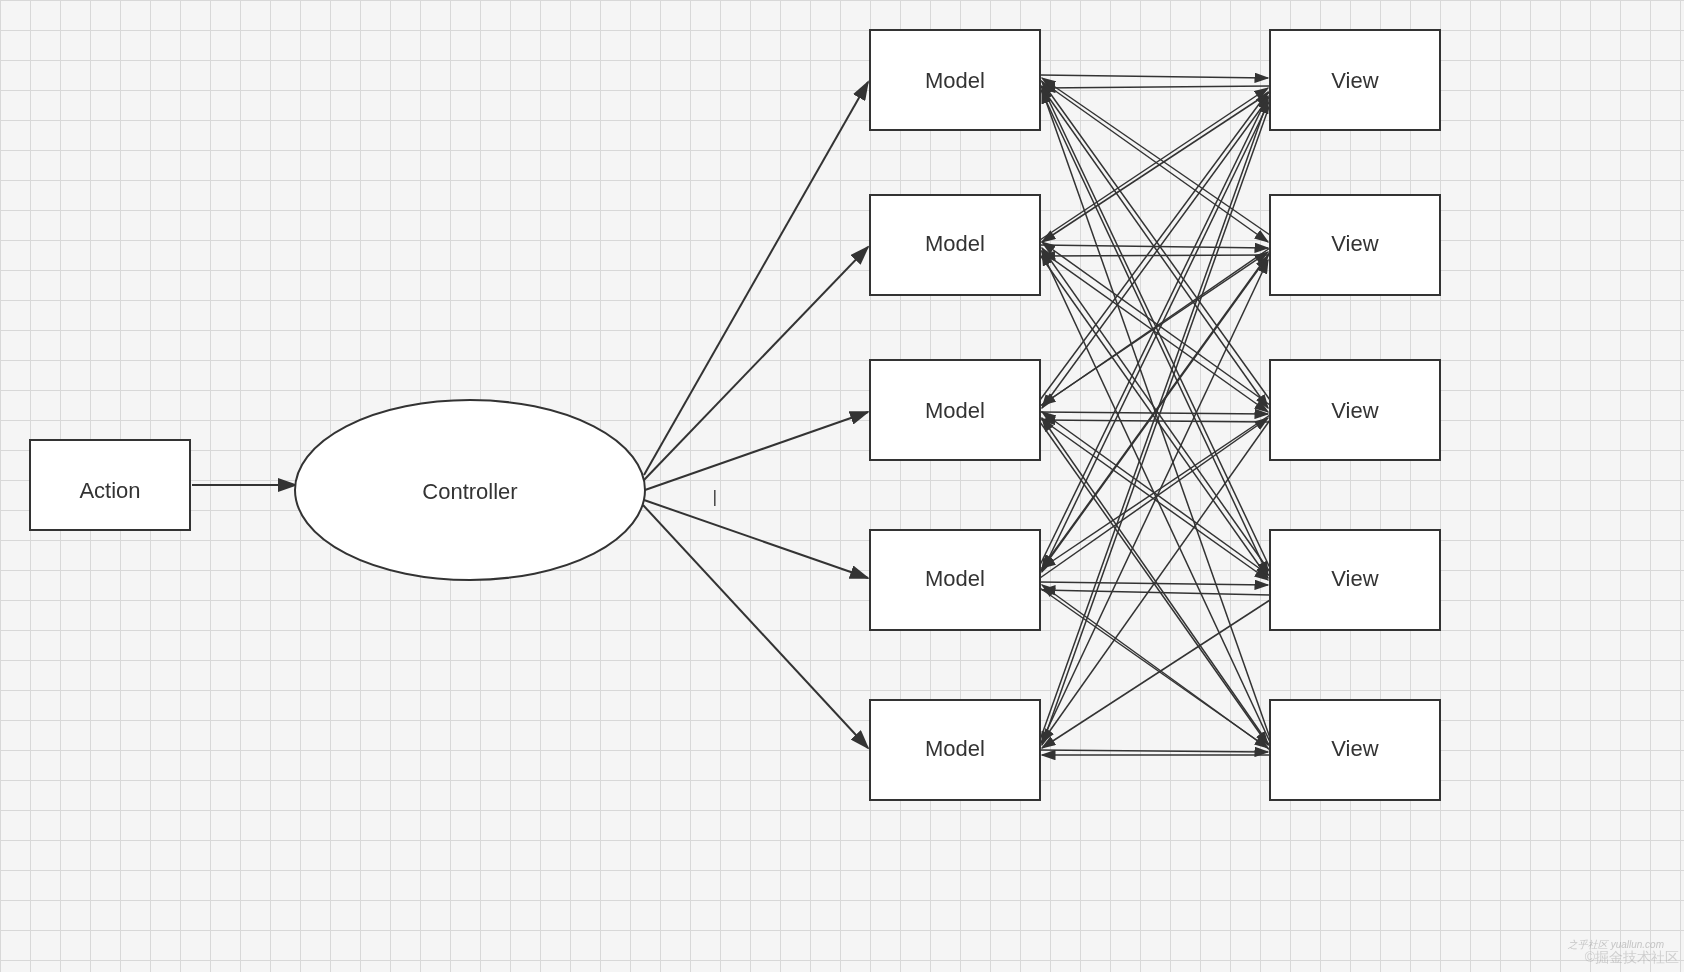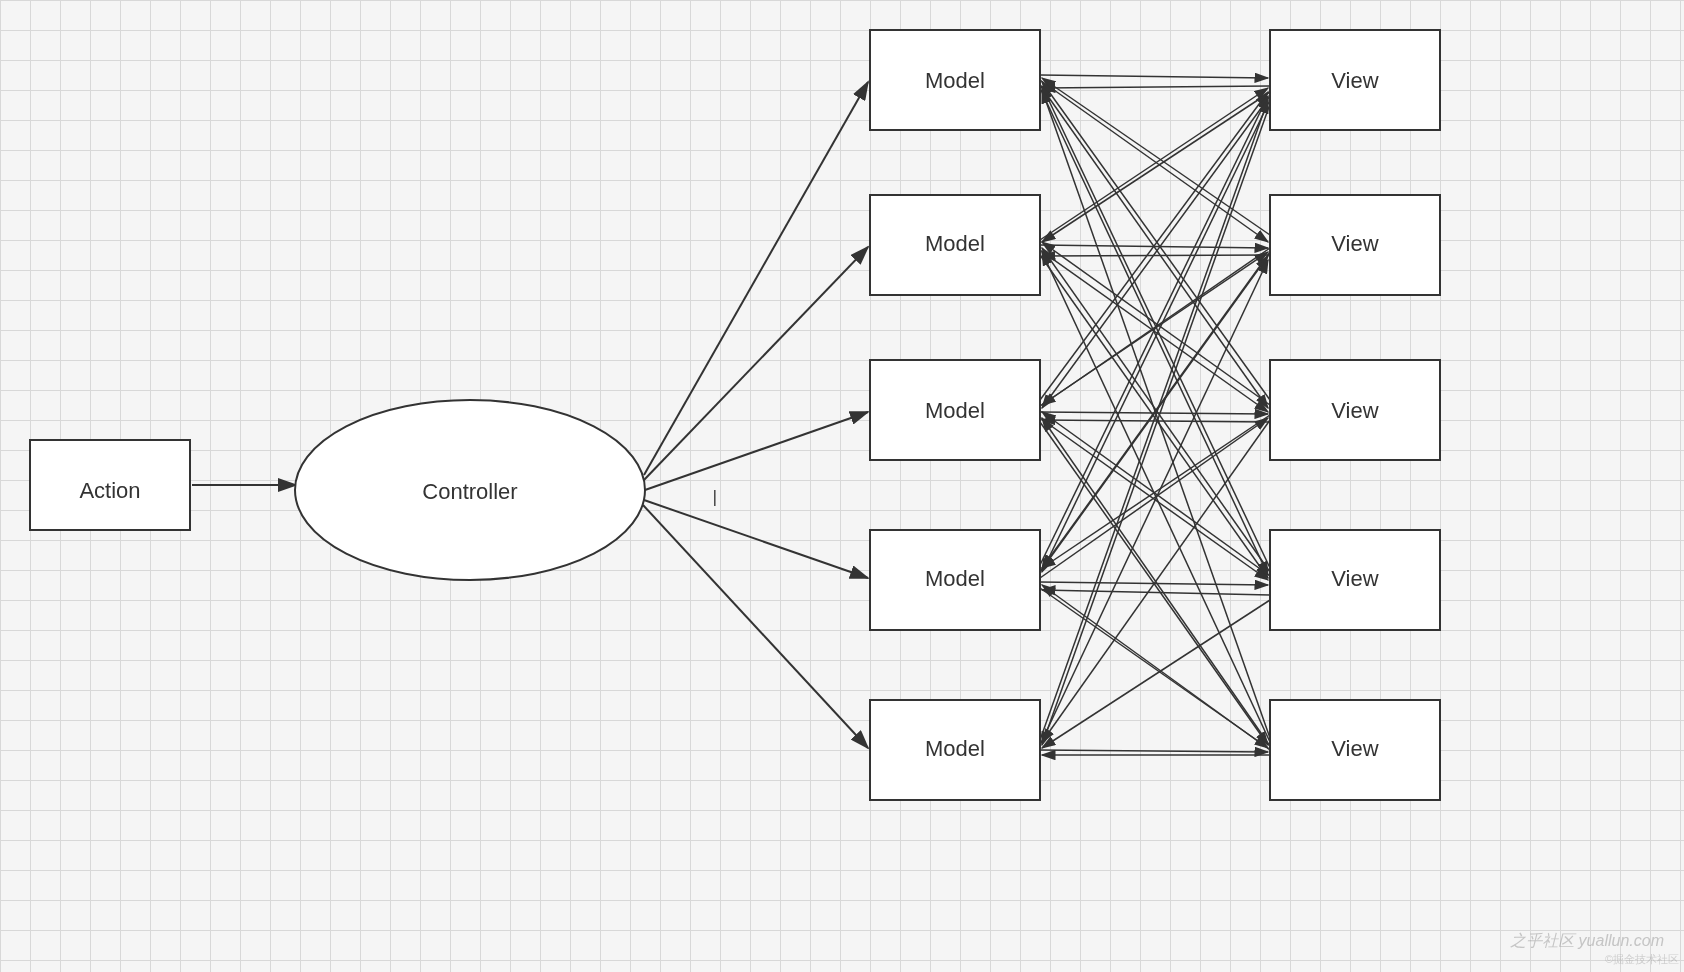--- a/index.html
+++ b/index.html
@@ -20,30 +20,30 @@
       top: 0;
       left: 0;
       width: 1684px;
       height: 972px;
     }
     .watermark {
       position: absolute;
       bottom: 20px;
       right: 20px;
       color: rgba(150,150,150,0.5);
-      font-size: 16px;
+      font-size: 10px;
       font-style: italic;
       z-index: 10;
     }
     .watermark2 {
       position: absolute;
       bottom: 5px;
       right: 5px;
       color: rgba(150,150,150,0.4);
-      font-size: 11px;
+      font-size: 14px;
       z-index: 10;
       text-align: right;
     }
   </style>
 </head>
 <body>
 
 <svg id="diagram-svg" xmlns="http://www.w3.org/2000/svg">
   <defs>
     <marker id="arrowhead" markerWidth="10" markerHeight="7" refX="9" refY="3.5" orient="auto">

